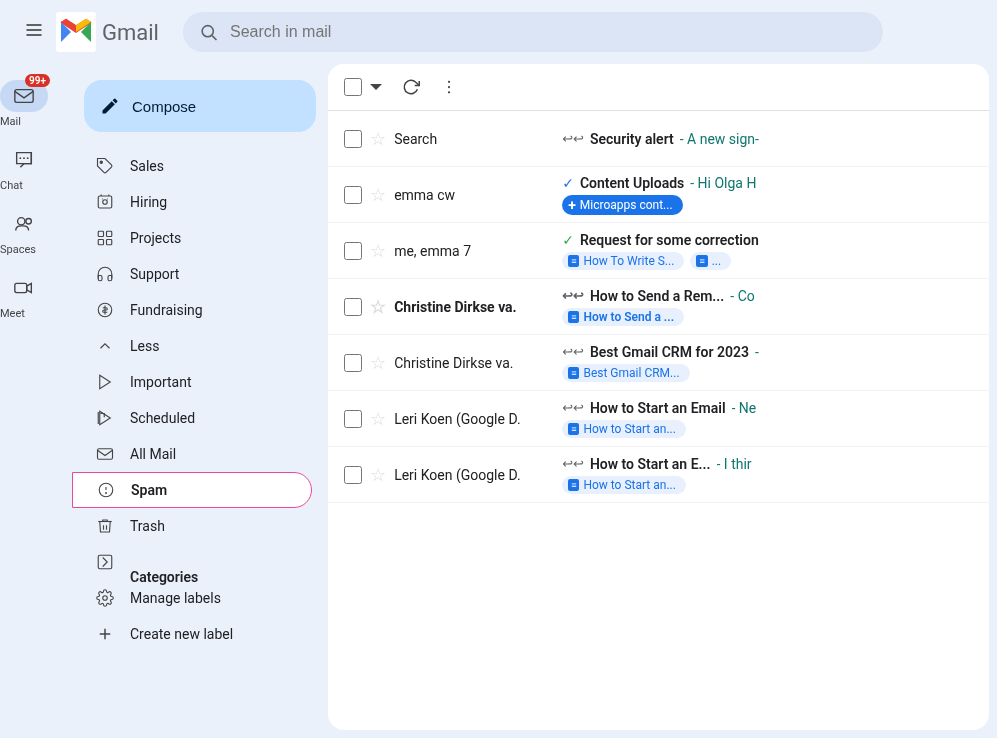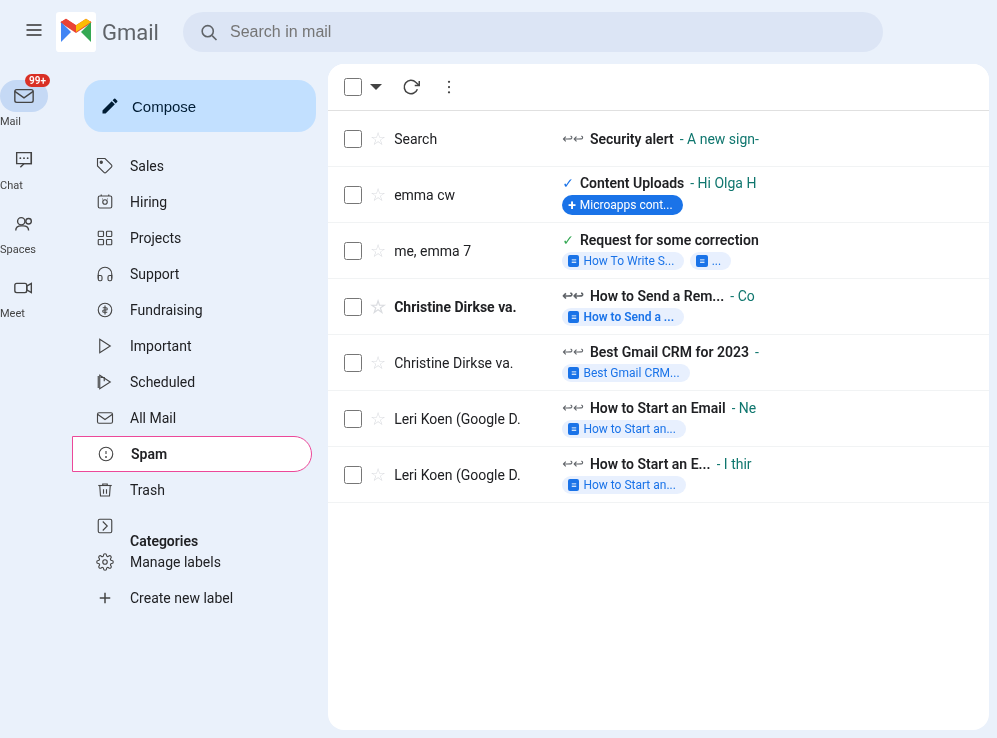--- a/index.html
+++ b/index.html
@@ -441,20 +441,26 @@
     </div>
 
     <div class="nav-item">
       <svg width="18" height="18" viewBox="0 0 24 24" fill="none" stroke="#444" stroke-width="1.5">
         <circle cx="12" cy="12" r="9"></circle>
         <path d="M12 6v12M9 9h4.5a1.5 1.5 0 010 3h-3a1.5 1.5 0 000 3H15"></path>
       </svg>
       <span class="nav-item-label">Fundraising</span>
     </div>
 
+    <div class="nav-item">
+      <svg width="18" height="18" viewBox="0 0 24 24" fill="none" stroke="#444" stroke-width="1.5">
+        <polyline points="18 15 12 9 6 15"></polyline>
+      </svg>
+      <span class="nav-item-label">Less</span>
+    </div>
 
     <div class="nav-item">
       <svg width="18" height="18" viewBox="0 0 24 24" fill="none" stroke="#444" stroke-width="1.5">
         <polygon points="5 3 19 12 5 21 5 3"></polygon>
       </svg>
       <span class="nav-item-label">Important</span>
     </div>
 
     <div class="nav-item">
       <svg width="18" height="18" viewBox="0 0 24 24" fill="none" stroke="#444" stroke-width="1.5">

